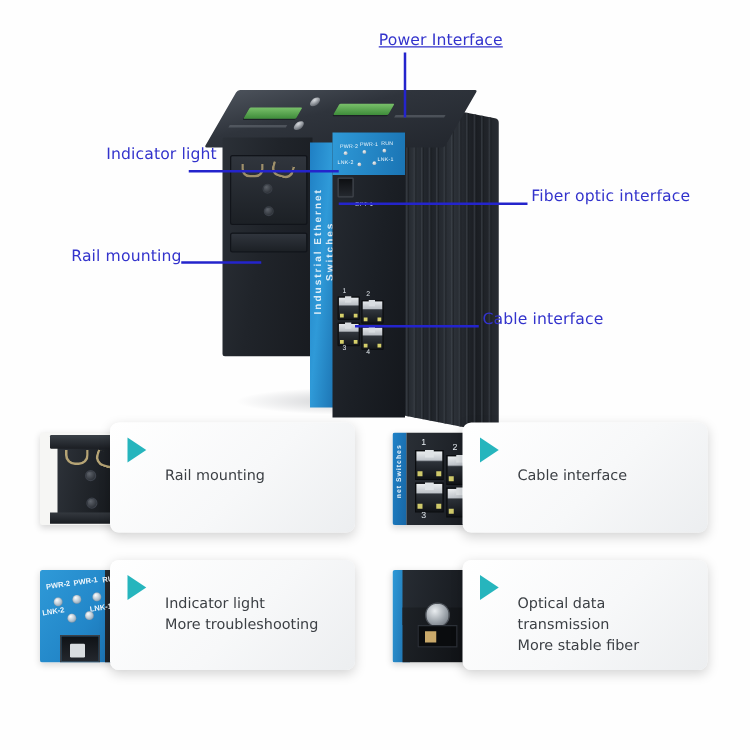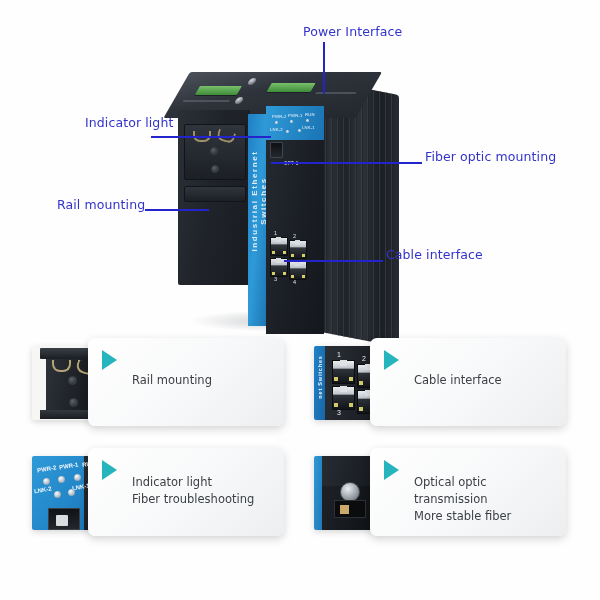--- a/index.html
+++ b/index.html
@@ -524,30 +524,30 @@
         <div class="pinled" style="right:1px;"></div>
     </div>
     <div class="rj45" style="left:111px; top:189px;">
       <div class="pinled" style="left:1px;"></div>
         <div class="pinled" style="right:1px;"></div>
     </div>
     <div class="port-num" style="left:96px; top:204px;">3</div>
     <div class="port-num" style="left:115px; top:207px;">4</div>
   </div>
 
-  <div class="anno" style="left:303px; top:24px;">Power Interface</div>
+  <div class="anno" style="left:303px; top:24px;text-decoration:underline;">Power Interface</div>
   <div class="leader v" style="left:323px; top:42px; height:52px;"></div>
 
   <div class="anno" style="left:85px; top:115px;">Indicator light</div>
   <div class="leader h" style="left:151px; top:136px; width:120px;"></div>
 
   <div class="anno" style="left:57px; top:197px;">Rail mounting</div>
   <div class="leader h" style="left:145px; top:209px; width:64px;"></div>
 
-  <div class="anno" style="left:425px; top:149px;">Fiber optic mounting</div>
+  <div class="anno" style="left:425px; top:149px;">Fiber optic interface</div>
   <div class="leader h" style="left:271px; top:162px; width:151px;"></div>
 
   <div class="anno" style="left:386px; top:247px;">Cable interface</div>
   <div class="leader h" style="left:284px; top:260px; width:99px;"></div>
 </div>
 
 <div id="cards">
 
   <div class="card" style="left:32px; top:16px;">
     <div class="card-thumb">
@@ -610,35 +610,35 @@
       <div class="tb-led-txt" style="left:2px; top:31px;">LNK-2</div>
       <div class="tb-led-txt" style="left:40px; top:28px;">LNK-1</div>
       <div class="tb-led-dot" style="left:22px; top:35px;"></div>
       <div class="tb-led-dot" style="left:36px; top:33px;"></div>
       <div class="tb-led-port"></div>
     </div>
     <div class="card-panel">
       <div class="card-tri"></div>
       <div class="card-text two-line">
         <div>Indicator light</div>
-        <div>Fiber troubleshooting</div>
+        <div>More troubleshooting</div>
       </div>
     </div>
   </div>
 
   <div class="card" style="left:314px; top:126px;">
     <div class="card-thumb">
       <div class="tb-opt-blue"></div>
       <div class="tb-opt-dark"></div>
       <div class="tb-opt-lower"></div>
       <div class="tb-opt-txt">OPT</div>
       <div class="tb-opt-ferrule"></div>
       <div class="tb-opt-slot"></div>
     </div>
     <div class="card-panel">
       <div class="card-tri"></div>
       <div class="card-text two-line">
-        <div>Optical optic transmission</div>
+        <div>Optical data transmission</div>
         <div>More stable fiber</div>
       </div>
     </div>
   </div>
 </div>
 
 </body></html>

